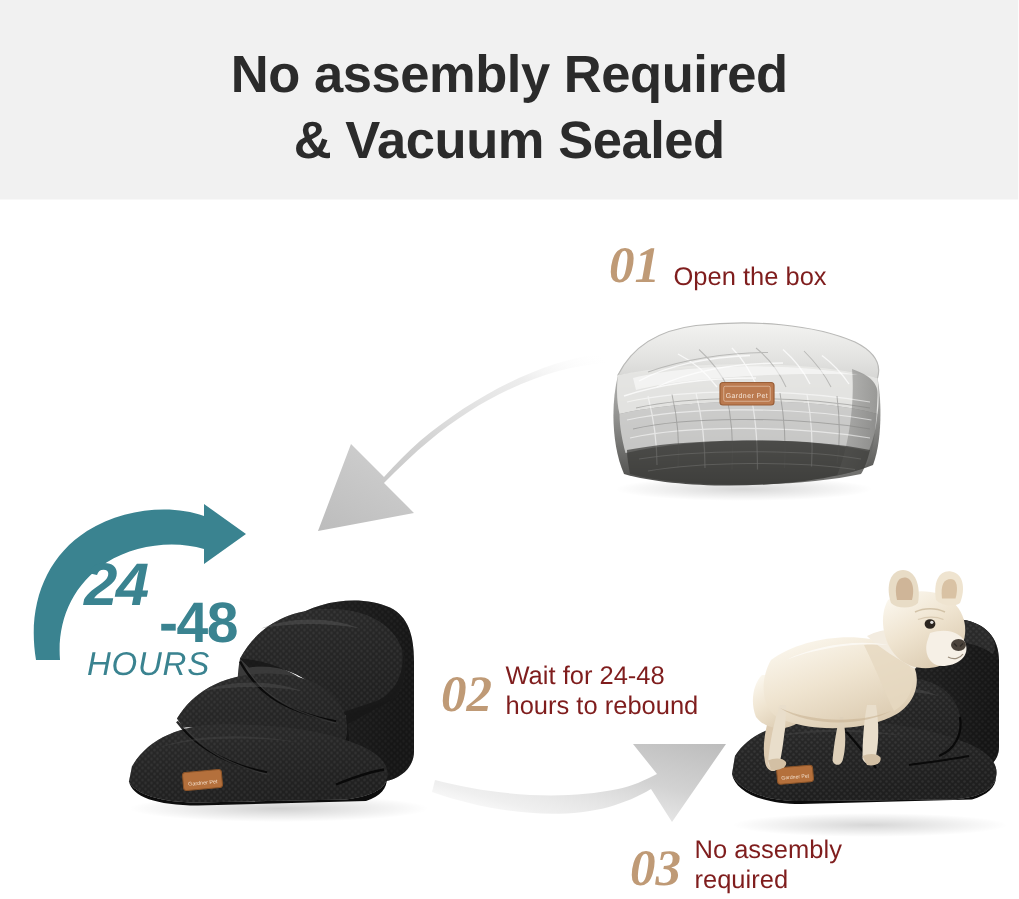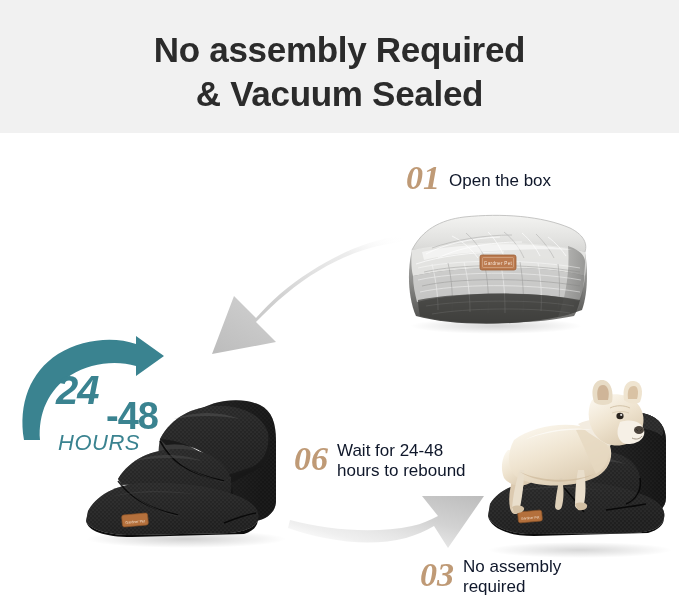--- a/index.html
+++ b/index.html
@@ -41,39 +41,39 @@
     font-size: 35px;
     line-height: 44px;
     letter-spacing: -0.3px;
     white-space: pre-line;
   }
 
   
   .step {
     position: absolute;
     display: flex;
-    align-items: center;
+    align-items: flex-end;
   }
   .step-num {
     font-family: "Liberation Serif", serif;
     font-style: italic;
     font-weight: bold;
     font-size: 34px;
     line-height: 34px;
     color: #bf9a76;
     letter-spacing: 0px;
     margin-right: 9px;
     white-space: nowrap;
   }
   .step-text {
     font-family: "Liberation Sans", sans-serif;
     font-weight: normal;
     font-size: 17px;
     line-height: 20px;
-    color: #0f172a;
+    color: #7f1d1d;
     white-space: pre-line;
     padding-top: 5px;
   }
   #step-01 { left: 406px; top: 161px; }
   #step-02 { left: 294px; top: 436px; }
   #step-03 { left: 420px; top: 552px; }
 
   
   .badge {
     position: absolute;
@@ -401,21 +401,21 @@
       <path d="M30,116 C56,106 94,106 126,112 C94,108 56,108 30,116 Z" fill="#4e4e4e" opacity="0.35"></path>
 
       <g>
         <rect x="48" y="131" width="26" height="12" rx="2" fill="#b4703c" stroke="#8c5428" stroke-width="0.7" transform="rotate(-5 61 137)"></rect>
         <text x="61" y="140" font-family="Liberation Sans, sans-serif" font-size="3.6" fill="#f2ddc9" text-anchor="middle" transform="rotate(-5 61 137)">Gardner Pet</text>
       </g>
     </svg>
   </div>
 
   <div class="step" id="step-02">
-    <span class="step-num">06</span>
+    <span class="step-num">02</span>
     <span class="step-text">Wait for 24-48
 hours to rebound</span>
   </div>
 
   <div class="stairs-right">
     <svg width="200" height="182" viewBox="0 0 200 182" xmlns="http://www.w3.org/2000/svg">
       <defs>
         <pattern id="meshR" width="4" height="4" patternUnits="userSpaceOnUse">
           <rect width="4" height="4" fill="#1f1f1f"></rect>
           <circle cx="1" cy="1" r="0.85" fill="#3b3b3b"></circle>

